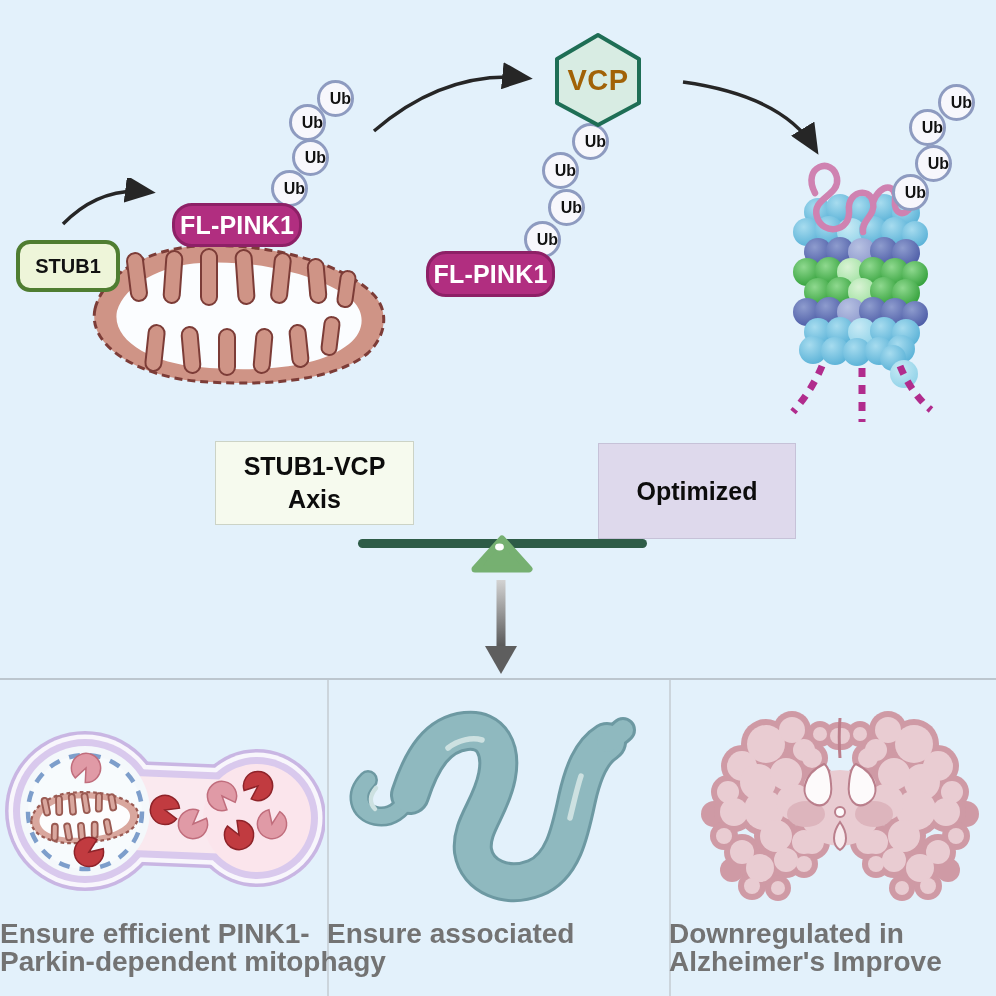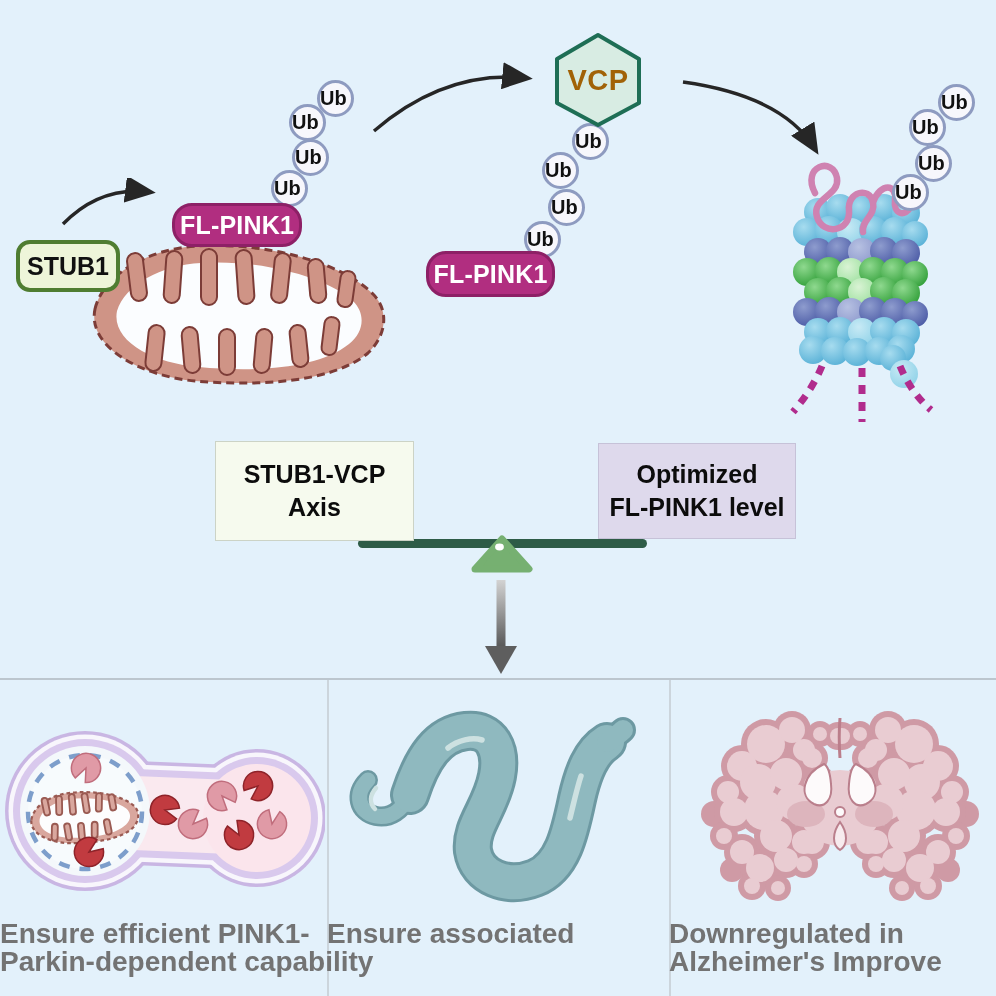--- a/index.html
+++ b/index.html
@@ -11,29 +11,29 @@
   .abs{position:absolute;}
   
   .pill{
     background:#b12e80;border:3px solid #8d2066;border-radius:20px;
     color:#ffffff;font-weight:bold;font-size:25px;
     display:flex;align-items:center;justify-content:center;
     box-sizing:border-box;z-index:5;letter-spacing:0.2px;
   }
   .stub1{
     background:#eef5d9;border:4px solid #4f7d31;border-radius:14px;
-    color:#111;font-weight:bold;font-size:25px;
+    color:#111;font-weight:bold;font-size:20px;
     display:flex;align-items:center;justify-content:center;
     box-sizing:border-box;z-index:5;
   }
   .ub{
     width:37px;height:37px;border-radius:50%;
     background:#f7f7fc;border:3px solid #8e9bc0;
-    color:#111;font-weight:bold;font-size:20px;
-    display:flex;align-items:center;justify-content:flex-start;
+    color:#111;font-weight:bold;font-size:16px;
+    display:flex;align-items:center;justify-content:flex-end;
     box-sizing:border-box;z-index:4;
   }
   .vcp-wrap{width:90px;height:98px;z-index:5;}
   .vcp-text{
     position:absolute;left:0;top:0;width:100%;height:100%;
     display:flex;align-items:center;justify-content:center;
     color:#a16207;font-weight:bold;font-size:29px;letter-spacing:0.5px;
   }
   .label-box{
     display:flex;flex-direction:column;align-items:center;justify-content:center;
@@ -244,27 +244,26 @@
   <div class="abs ub" style="left:909px;top:109px;">
       <span>Ub</span>
     </div>
   <div class="abs ub" style="left:915px;top:145px;">
       <span>Ub</span>
     </div>
   <div class="abs ub" style="left:892px;top:174px;">
       <span>Ub</span>
     </div>
 
-  <div class="abs label-box label-left" style="left:215px;top:441px;width:199px;height:100px;">
+  <div class="abs label-box label-left" style="left:215px;top:441px;width:199px;height:84px;">
     <span>STUB1-VCP</span>
     <span>Axis</span>
   </div>
   <div class="abs label-box label-right" style="left:598px;top:443px;width:198px;height:96px;">
     <span>Optimized</span>
-    <span>FL-PINK1 level</span>
   </div>
 
   <div class="abs beam" style="left:358px;top:539px;width:289px;height:9px;"></div>
 
   <svg class="abs" style="left:468px;top:534px;z-index:4" width="68" height="42" viewBox="0 0 68 42">
     <path d="M 34,5 L 61,35 L 7,35 Z" fill="#76b071" stroke="#76b071" stroke-width="7" stroke-linejoin="round"></path>
     <ellipse cx="31.5" cy="13" rx="4.4" ry="3.4" fill="#ffffff"></ellipse>
   </svg>
 
   <svg class="abs" style="left:479px;top:580px;z-index:3" width="44" height="95" viewBox="0 0 44 95">
@@ -486,21 +485,21 @@
     <ellipse cx="174" cy="114" rx="19" ry="13" fill="#ddb5bd"></ellipse>
 
     <path d="M 124,64 C 103,74 98,96 114,104 C 125,109 133,99 131,84 C 130,72 128,66 124,64 Z" fill="#fdfafb" stroke="#ba7f8c" stroke-width="2"></path>
     <path d="M 156,64 C 177,74 182,96 166,104 C 155,109 147,99 149,84 C 150,72 152,66 156,64 Z" fill="#fdfafb" stroke="#ba7f8c" stroke-width="2"></path>
     <circle cx="140" cy="112" r="5" fill="#fdfafb" stroke="#ba7f8c" stroke-width="2"></circle>
     <path d="M 140,122 C 132,133 132,145 140,150 C 148,145 148,133 140,122 Z" fill="#f7ebee" stroke="#ba7f8c" stroke-width="2"></path>
   </svg>
 
   <div class="abs caption" style="left:0;top:920px;width:327px;">
     <span>Ensure efficient PINK1-</span>
-    <span>Parkin-dependent capability</span>
+    <span>Parkin-dependent mitophagy</span>
   </div>
   <div class="abs caption" style="left:327px;top:920px;width:342px;">
     <span>Ensure associated</span>
   </div>
   <div class="abs caption" style="left:669px;top:920px;width:395px;">
     <span>Downregulated in</span>
     <span>Alzheimer's Improve</span>
   </div>
 
 </div>

